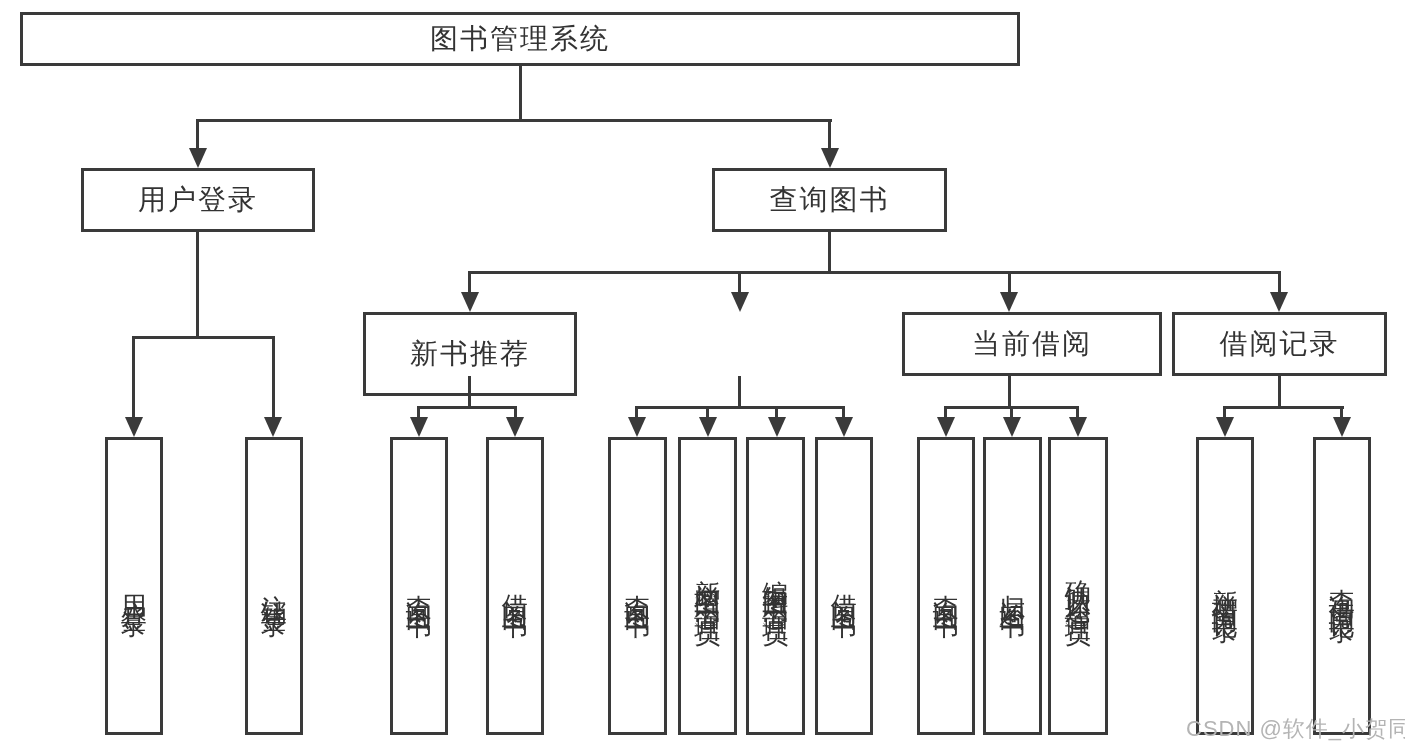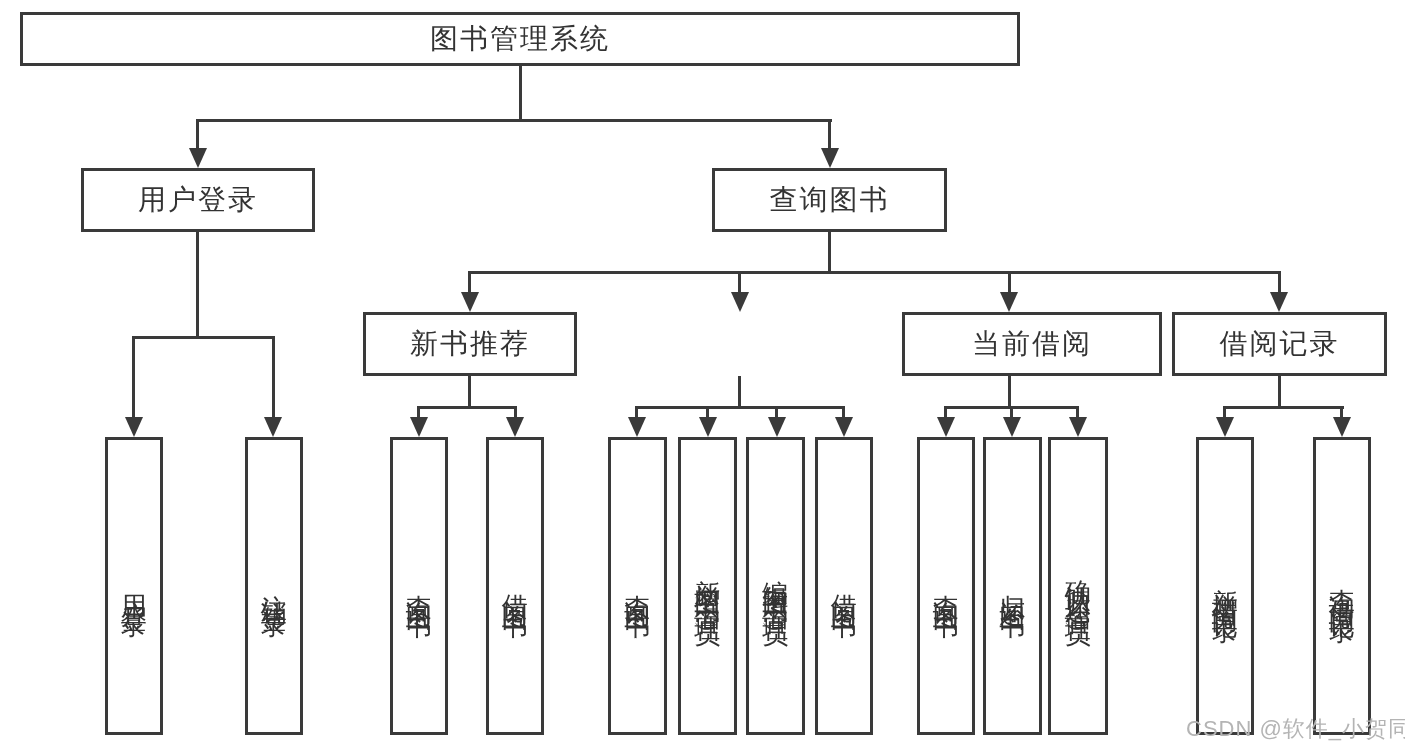--- a/index.html
+++ b/index.html
@@ -63,21 +63,21 @@
   <div class="hl" style="left:469px;top:271px;width:812px;"></div>
   <div class="vl" style="left:468px;top:271px;height:23px;"></div>
   <div class="arw" style="left:461px;top:292px;"></div>
   <div class="vl" style="left:738px;top:271px;height:23px;"></div>
   <div class="arw" style="left:731px;top:292px;"></div>
   <div class="vl" style="left:1008px;top:271px;height:23px;"></div>
   <div class="arw" style="left:1000px;top:292px;"></div>
   <div class="vl" style="left:1278px;top:271px;height:23px;"></div>
   <div class="arw" style="left:1270px;top:292px;"></div>
 
-  <div class="box" style="left:363px;top:312px;width:214px;height:64px;">
+  <div class="box" style="left:363px;top:312px;width:214px;height:84px;">
     <span>新书推荐</span>
   </div>
   <div class="box" style="left:902px;top:312px;width:260px;height:64px;">
     <span>当前借阅</span>
   </div>
   <div class="box" style="left:1172px;top:312px;width:215px;height:64px;justify-content:center;">
     <span>借阅记录</span>
   </div>
 
   <div class="vl" style="left:468px;top:376px;height:30px;"></div>

